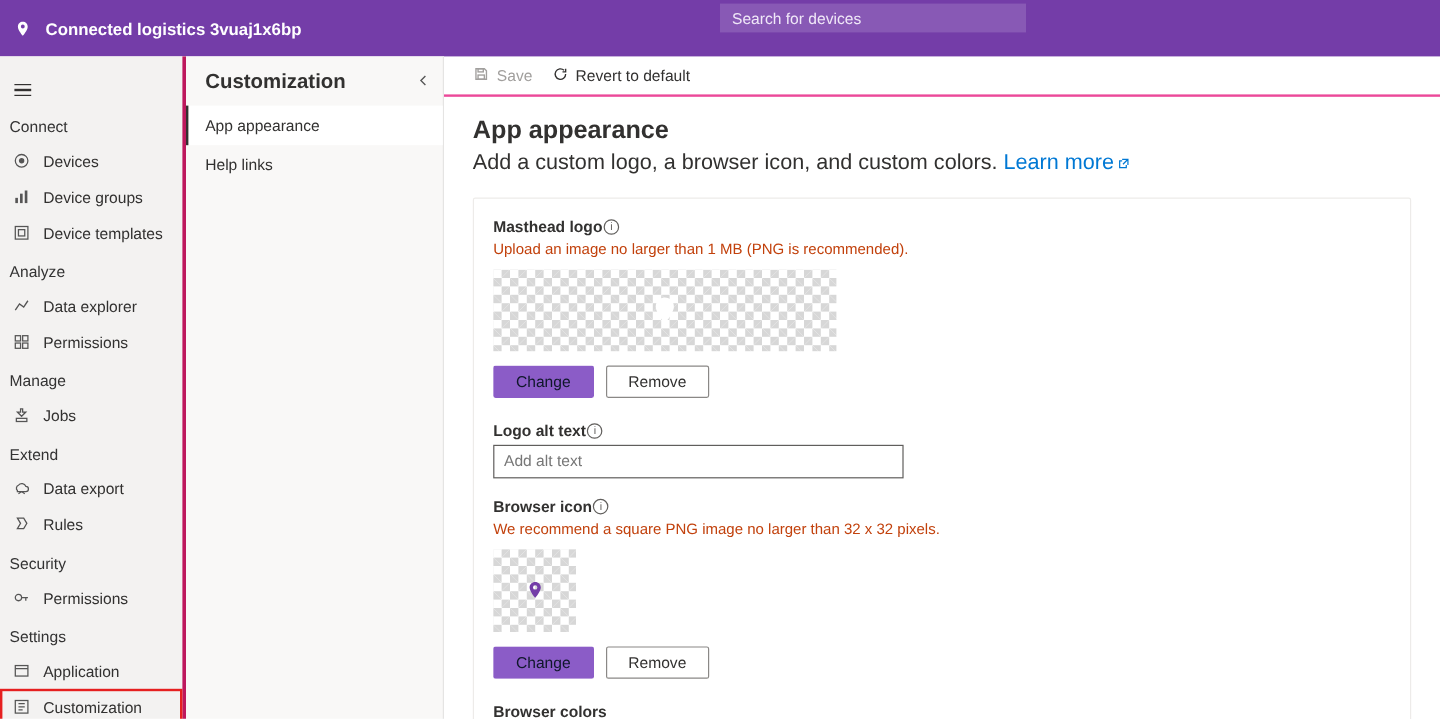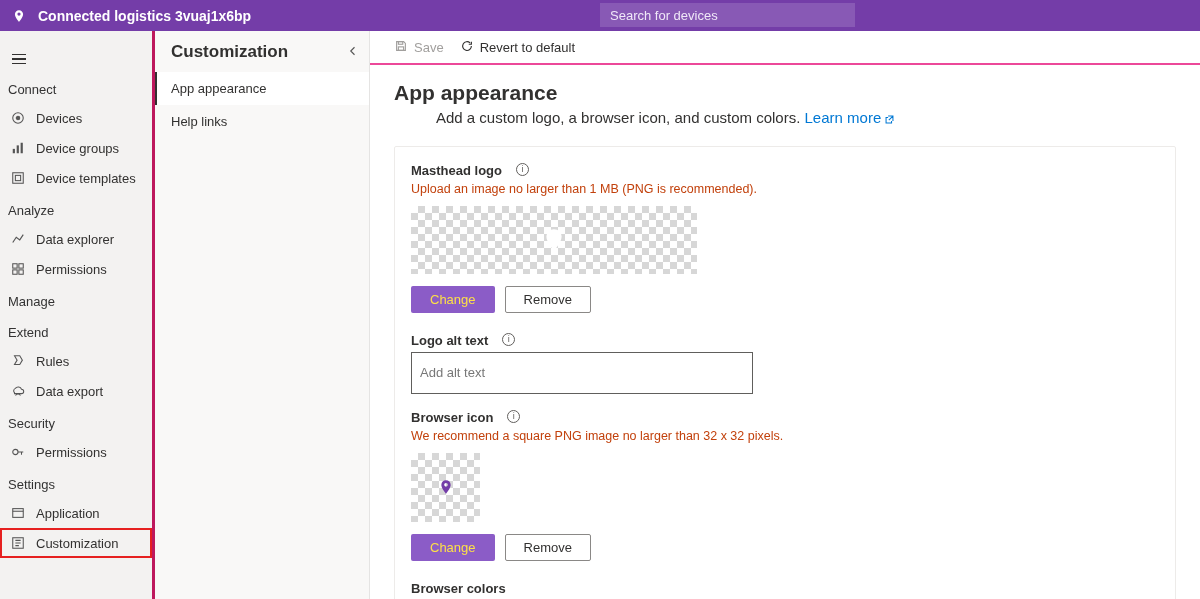--- a/index.html
+++ b/index.html
@@ -6,21 +6,21 @@
     body {
       font-family: "Segoe UI", -apple-system, BlinkMacSystemFont, sans-serif;
       font-size: 13px;
       color: #323130;
       width: 1200px;
       height: 599px;
       overflow: hidden;
       background: #fff;
     }
     .topbar {
-      height: 31px;
+      height: 47px;
       background: #743DA8;
       color: #fff;
       display: flex;
       align-items: center;
       padding: 0 12px;
     }
     .topbar-icon {
       margin-right: 12px;
       display: flex;
       align-items: center;
@@ -154,24 +154,23 @@
     .toolbar-btn.enabled { color: #323130; }
     .page {
       padding: 16px 24px 24px;
     }
     .page-title {
       font-size: 21px;
       font-weight: 600;
       margin-bottom: 4px;
     }
     .page-desc {
-      font-size: 15px;
+      font-size: 18px;
       color: #323130;
       margin-bottom: 18px;
-      margin-left: 42px;
     }
     .page-desc a {
       color: #0078d4;
       text-decoration: none;
     }
     .ext-icon {
       display: inline-block;
       margin-left: 3px;
       vertical-align: middle;
     }
@@ -179,22 +178,22 @@
       border: 1px solid #edebe9;
       border-radius: 2px;
       padding: 16px 16px 20px;
     }
     .field-label {
       font-size: 13px;
       font-weight: 600;
       color: #323130;
       margin-bottom: 4px;
       display: flex;
-      align-items: flex-start;
-      gap: 14px;
+      align-items: center;
+      gap: 1px;
     }
     .field-help {
       font-size: 12.5px;
       color: #c2410c;
       margin-bottom: 10px;
     }
     .checker {
       background-image:
         linear-gradient(45deg, #d7d7d7 25%, transparent 25%),
         linear-gradient(-45deg, #d7d7d7 25%, transparent 25%),
@@ -227,31 +226,31 @@
     }
     .btn {
       padding: 5px 18px;
       font-size: 13px;
       border-radius: 2px;
       cursor: pointer;
       border: 1px solid transparent;
     }
     .btn-primary {
       background: #8b5cc7;
-      color: #fde047;
+      color: #0f172a;
     }
     .btn-secondary {
       background: #fff;
       color: #323130;
       border: 1px solid #8a8886;
       text-align: right;
     }
     .text-input {
       width: 342px;
-      height: 42px;
+      height: 28px;
       border: 1px solid #605e5c;
       padding: 0 8px;
       font-size: 13px;
       margin-bottom: 16px;
     }
     .text-input::placeholder { color: #777; }
     .section-label {
       font-size: 13px;
       font-weight: 600;
       margin-bottom: 8px;
@@ -343,38 +342,47 @@
             <rect x="2" y="2" width="5" height="5"></rect>
             <rect x="9" y="2" width="5" height="5"></rect>
             <rect x="2" y="9" width="5" height="5"></rect>
             <rect x="9" y="9" width="5" height="5"></rect>
           </svg>
         </span>
       <span>Permissions</span>
     </div>
 
     <div class="nav-heading">Manage</div>
+    <div class="nav-item">
+      <span class="nav-icon">
+          <svg width="14" height="14" viewBox="0 0 16 16" fill="none" stroke="currentColor" stroke-width="1.2">
+            <path d="M9 2H7v3H4l4 4 4-4H9V2z"></path>
+            <rect x="3" y="11" width="10" height="3"></rect>
+          </svg>
+        </span>
+      <span>Jobs</span>
+    </div>
 
     <div class="nav-heading">Extend</div>
-    <div class="nav-item">
-      <span class="nav-icon">
-          <svg width="14" height="14" viewBox="0 0 16 16" fill="none" stroke="currentColor" stroke-width="1.2">
-            <path d="M4 2h6l3 5-3 5H4l3-5-3-5z"></path>
-          </svg>
-        </span>
-      <span>Rules</span>
-    </div>
     <div class="nav-item">
       <span class="nav-icon">
           <svg width="14" height="14" viewBox="0 0 16 16" fill="none" stroke="currentColor" stroke-width="1.2">
             <path d="M4 10a3 3 0 0 1 1-5 4 4 0 0 1 7 1 2.5 2.5 0 0 1 0 5H4z"></path>
             <path d="M8 11l3 2M8 11l-3 2"></path>
           </svg>
         </span>
       <span>Data export</span>
+    </div>
+    <div class="nav-item">
+      <span class="nav-icon">
+          <svg width="14" height="14" viewBox="0 0 16 16" fill="none" stroke="currentColor" stroke-width="1.2">
+            <path d="M4 2h6l3 5-3 5H4l3-5-3-5z"></path>
+          </svg>
+        </span>
+      <span>Rules</span>
     </div>
 
     <div class="nav-heading">Security</div>
     <div class="nav-item">
       <span class="nav-icon">
           <svg width="14" height="14" viewBox="0 0 16 16" fill="none" stroke="currentColor" stroke-width="1.2">
             <circle cx="5" cy="8" r="3"></circle>
             <path d="M8 8h6M12 8v3"></path>
           </svg>
         </span>

